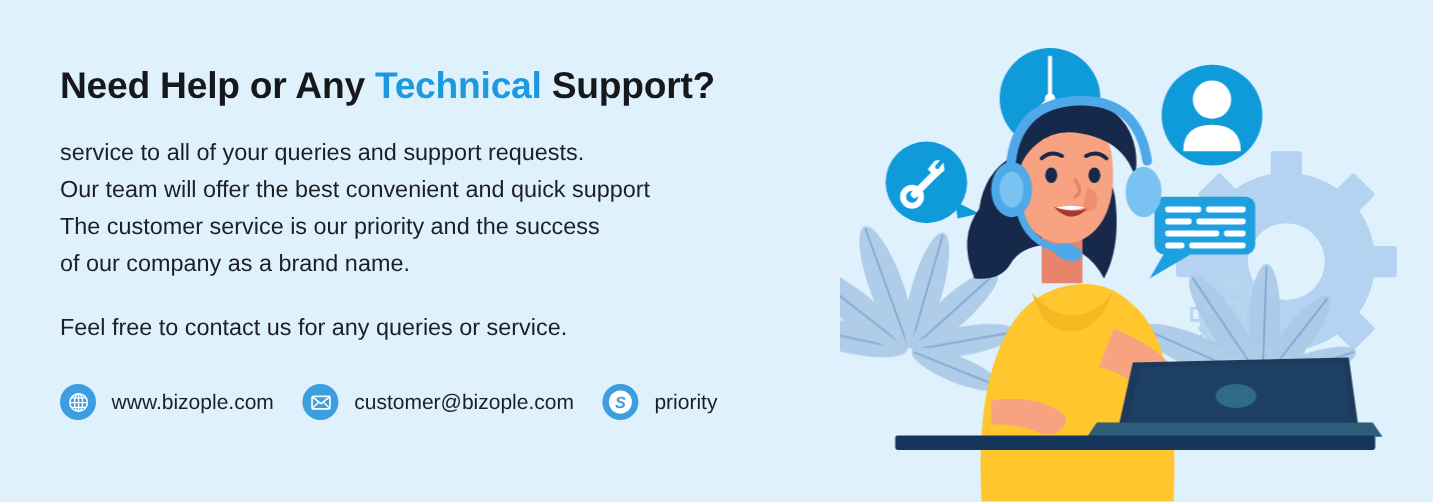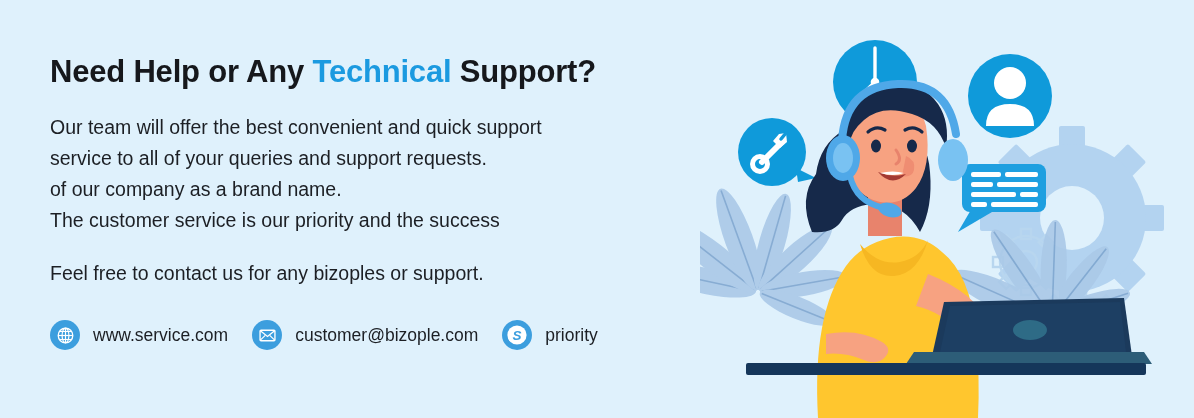--- a/index.html
+++ b/index.html
@@ -41,43 +41,43 @@
 </head>
 <body>
 
 <div class="banner">
 
   <div class="left">
 
     <h1 class="headline"><span>Need Help or Any </span><span class="accent">Technical</span><span> Support?</span></h1>
 
     <p class="body-copy">
+      <span class="ln">service to all of your queries and support requests.</span>
       <span class="ln">Our team will offer the best convenient and quick support</span>
-      <span class="ln">service to all of your queries and support requests.</span>
+      <span class="ln">The customer service is our priority and the success</span>
       <span class="ln">of our company as a brand name.</span>
-      <span class="ln">The customer service is our priority and the success</span>
     </p>
 
-    <p class="feel">Feel free to contact us for any bizoples or support.</p>
+    <p class="feel">Feel free to contact us for any queries or service.</p>
   </div>
 
   <div class="contacts">
 
     <div class="contact">
       <span class="cicon">
         <svg width="19" height="19" viewBox="0 0 24 24">
           <circle cx="12" cy="12" r="9.2" fill="none" stroke="#fff" stroke-width="1.7"></circle>
           <ellipse cx="12" cy="12" rx="4.3" ry="9.2" fill="none" stroke="#fff" stroke-width="1.5"></ellipse>
           <line x1="2.8" y1="12" x2="21.2" y2="12" stroke="#fff" stroke-width="1.5"></line>
           <line x1="4.3" y1="7" x2="19.7" y2="7" stroke="#fff" stroke-width="1.3"></line>
           <line x1="4.3" y1="17" x2="19.7" y2="17" stroke="#fff" stroke-width="1.3"></line>
           <line x1="12" y1="2.8" x2="12" y2="21.2" stroke="#fff" stroke-width="1.5"></line>
         </svg>
       </span>
-      <span class="clabel">www.service.com</span>
+      <span class="clabel">www.bizople.com</span>
     </div>
 
     <div class="contact">
       <span class="cicon">
         <svg width="19" height="19" viewBox="0 0 24 24">
           <rect x="2.6" y="5.4" width="18.8" height="13.2" rx="1.2" fill="none" stroke="#fff" stroke-width="1.7"></rect>
           <path d="M2.6 5.8 L12 13.2 L21.4 5.8" fill="none" stroke="#fff" stroke-width="1.7"></path>
           <path d="M2.6 18.2 L9.2 11.8 M21.4 18.2 L14.8 11.8" fill="none" stroke="#fff" stroke-width="1.5"></path>
         </svg>
       </span>

